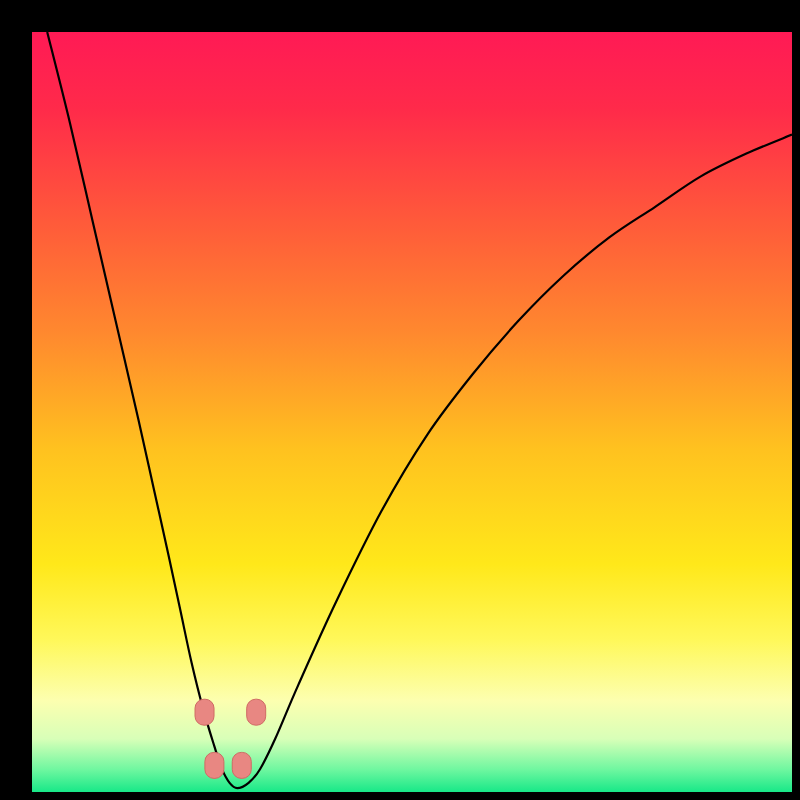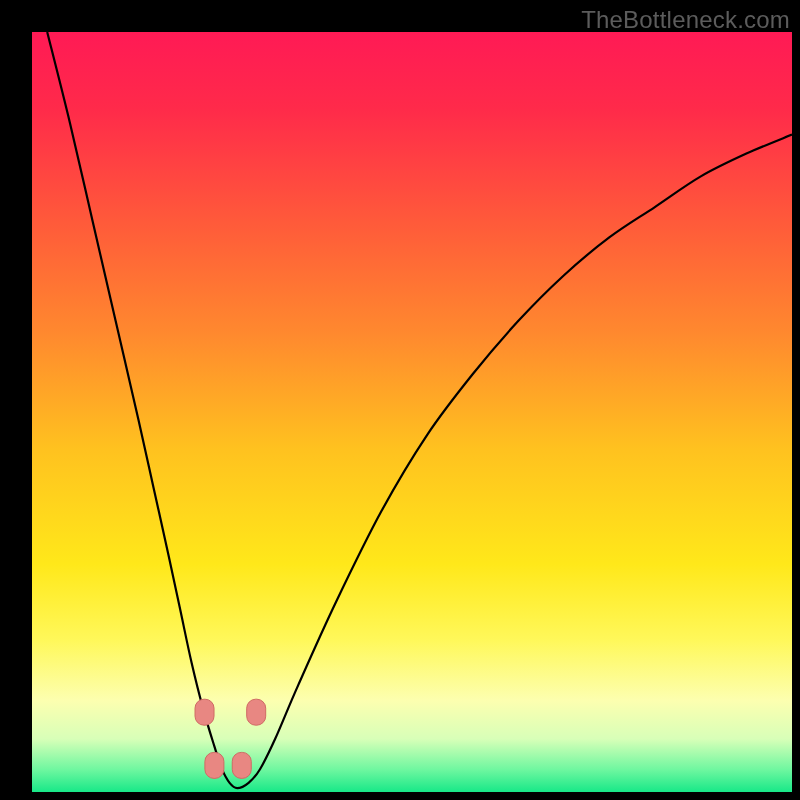--- a/index.html
+++ b/index.html
@@ -62,14 +62,13 @@
       <rect id="bg-rect" x="0" y="0" width="760" height="760" fill="url(#bg-grad)"></rect>
       <path id="curve-path" fill="none" stroke-width="2.2" d="M 15.200000000000001 0 C 19 15.200000000000008, 30.4 59.533333333333374, 38 91.20000000000005 C 45.6 122.86666666666672, 53.2 157.06666666666666, 60.800000000000004 190 C 68.4 222.93333333333334, 76 255.86666666666667, 83.6 288.8 C 91.19999999999999 321.73333333333335, 100.06666666666666 359.73333333333335, 106.4 387.6 C 112.73333333333335 415.4666666666667, 116.53333333333335 433.2, 121.60000000000001 456 C 126.66666666666667 478.8, 132.36666666666665 504.1333333333333, 136.79999999999998 524.4 C 141.23333333333332 544.6666666666666, 144.4 559.8666666666667, 148.20000000000002 577.6 C 152.00000000000003 595.3333333333334, 155.8 614.3333333333333, 159.6 630.8 C 163.39999999999998 647.2666666666667, 167.2 662.4666666666667, 171 676.4 C 174.8 690.3333333333333, 179.23333333333335 704.2666666666667, 182.4 714.4 C 185.56666666666666 724.5333333333333, 187.46666666666667 731.12, 190 737.2 C 192.53333333333333 743.2800000000001, 195.06666666666666 747.7133333333334, 197.6 750.88 C 200.13333333333333 754.0466666666666, 202.03333333333336 756.2, 205.20000000000002 756.2 C 208.36666666666667 756.2, 212.8 754.0466666666666, 216.6 750.88 C 220.39999999999998 747.7133333333334, 223.56666666666666 744.5466666666667, 228 737.2 C 232.43333333333334 729.8533333333334, 236.86666666666667 720.7333333333333, 243.20000000000002 706.8 C 249.53333333333336 692.8666666666666, 255.86666666666667 676.4, 266 653.6 C 276.1333333333333 630.8000000000001, 290.06666666666666 599.1333333333333, 304 570 C 317.93333333333334 540.8666666666667, 334.40000000000003 506.6666666666667, 349.6 478.8 C 364.8 450.93333333333334, 380 425.6, 395.2 402.8 C 410.4 380, 425.59999999999997 360.99999999999994, 440.79999999999995 341.99999999999994 C 455.99999999999994 322.99999999999994, 471.20000000000005 305.26666666666665, 486.40000000000003 288.8 C 501.6 272.33333333333337, 516.8 257.13333333333327, 532 243.19999999999993 C 547.2 229.2666666666666, 562.4000000000001 216.60000000000005, 577.6 205.20000000000005 C 592.8 193.80000000000004, 608 184.9333333333333, 623.1999999999999 174.79999999999995 C 638.3999999999999 164.6666666666666, 653.5999999999999 153.26666666666662, 668.8 144.39999999999998 C 684 135.53333333333333, 699.1999999999999 128.5666666666667, 714.4 121.60000000000002 C 729.6 114.63333333333337, 752.4 105.7666666666667, 760 102.60000000000002" stroke="#000000"></path>
       <g id="markers-group">
           <rect x="163.01999999999998" y="667.2" width="19" height="26" rx="9" ry="9" fill="#e88782" stroke="#cf6a64" stroke-width="1"></rect>
           <rect x="172.9" y="720.4" width="19" height="26" rx="9" ry="9" fill="#e88782" stroke="#cf6a64" stroke-width="1"></rect>
           <rect x="200.26000000000002" y="720.4" width="19" height="26" rx="9" ry="9" fill="#e88782" stroke="#cf6a64" stroke-width="1"></rect>
           <rect x="214.7" y="667.2" width="19" height="26" rx="9" ry="9" fill="#e88782" stroke="#cf6a64" stroke-width="1"></rect>
         </g>
     </svg>
   </div>
-  <div class="watermark">TheBottleneck.com</div>
 </div>
 
 </body></html>

